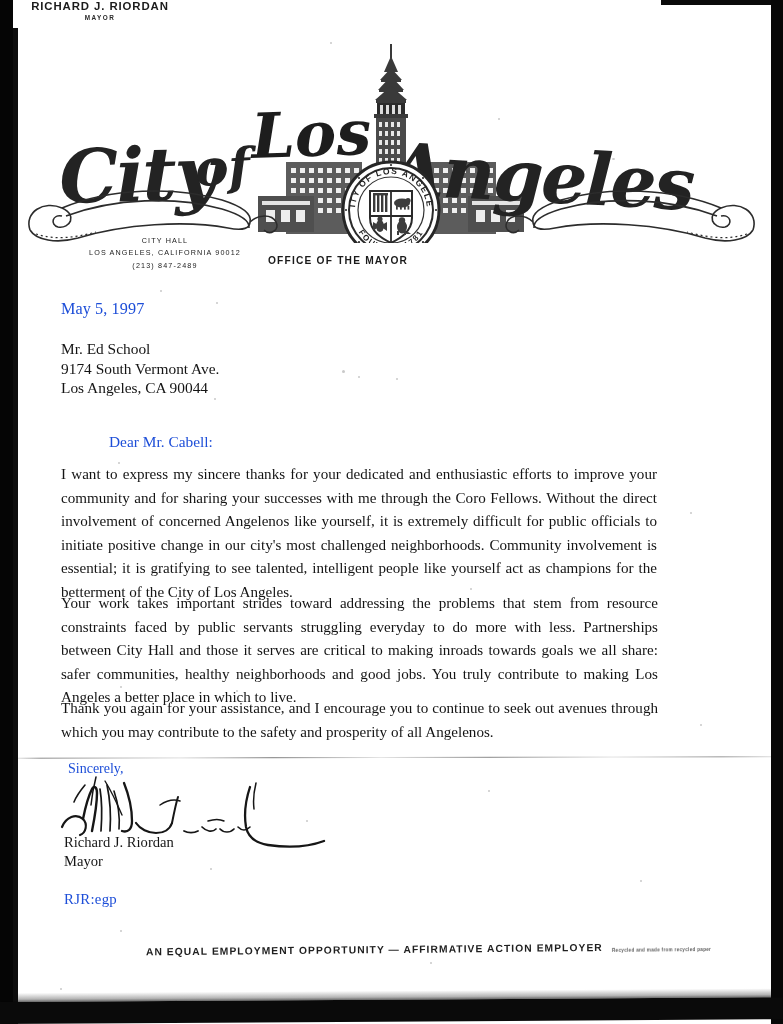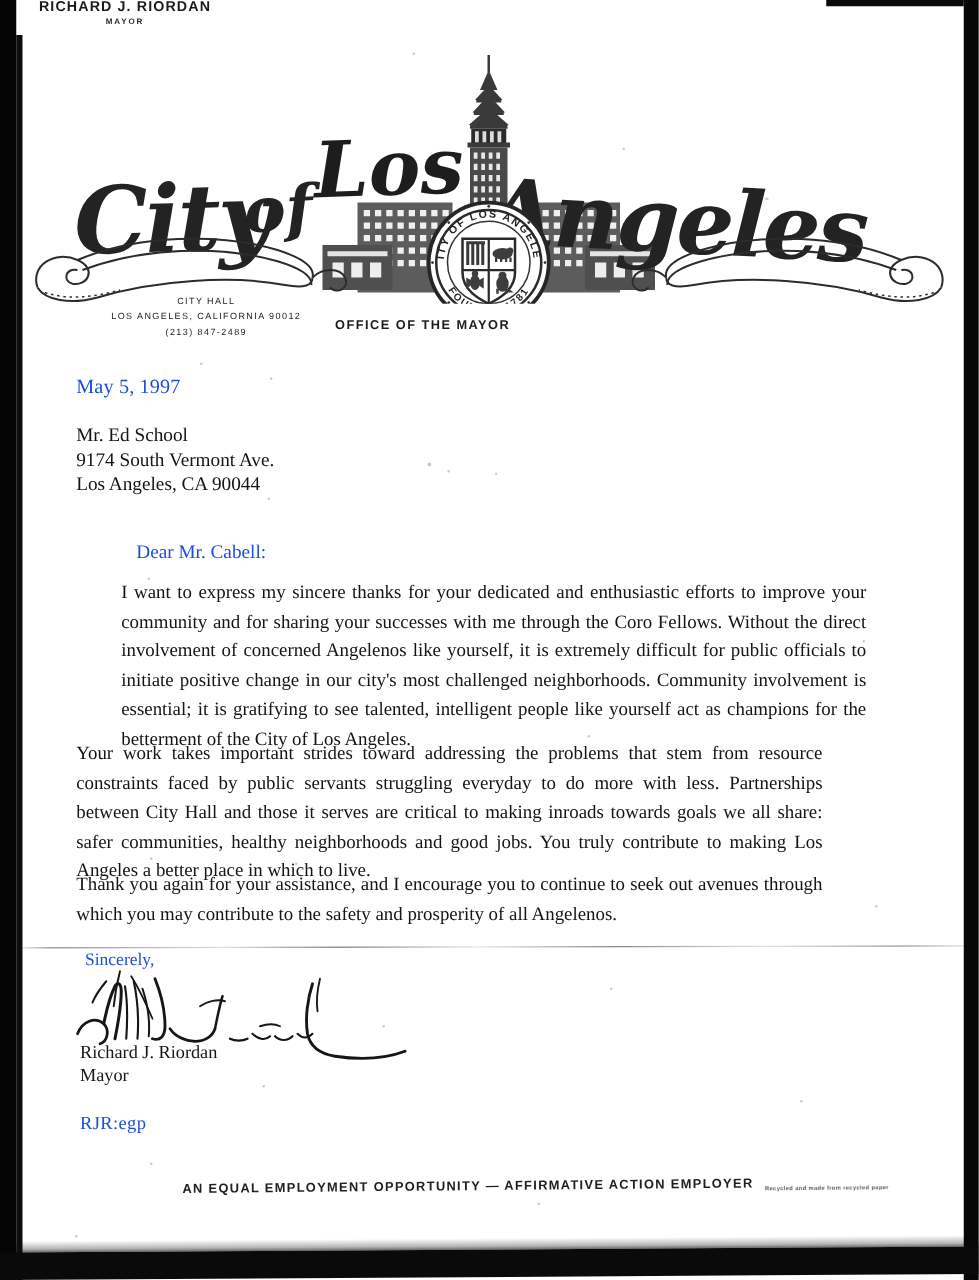--- a/index.html
+++ b/index.html
@@ -195,21 +195,21 @@
   .para {
     position: absolute;
     left: 61px;
     width: 596px;
     font-size: 15.1px;
     line-height: 23.6px;
     color: #141414;
     z-index: 7;
   }
   .para.justified { text-align: justify; text-align-last: left; }
-  #para1 { top: 463px; margin-left: 36px; }
+  #para1 { top: 463px; }
   #para2 { top: 592px; width: 597px; }
   #para3 { top: 697px; width: 597px; }
 
   #closing {
     left: 68px; top: 761px;
     font-size: 14px;
   }
 
   #sig-name {
     position: absolute;

